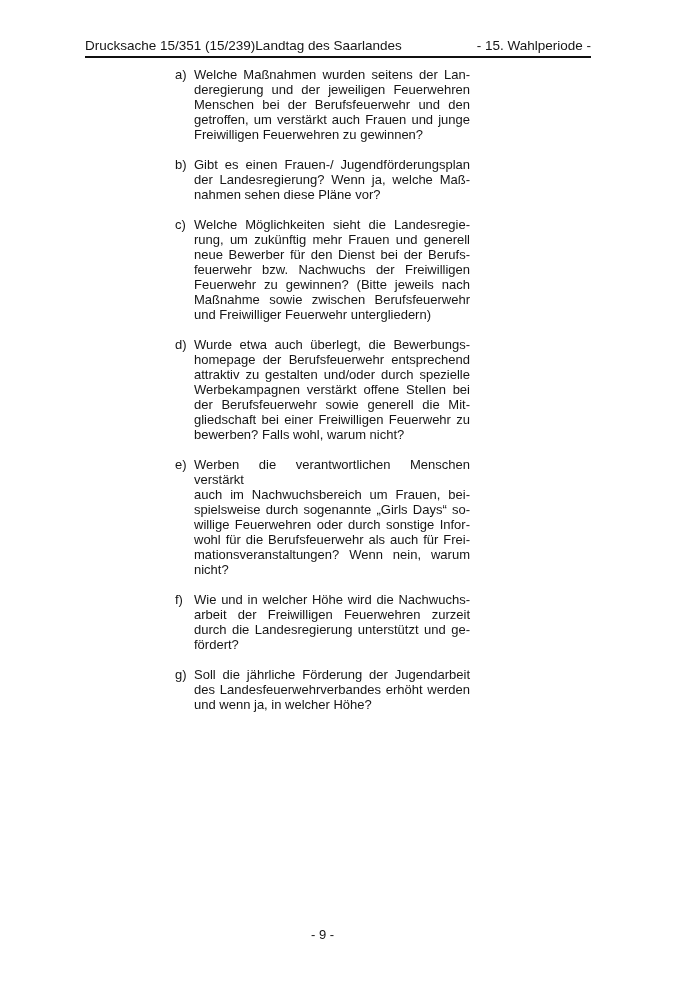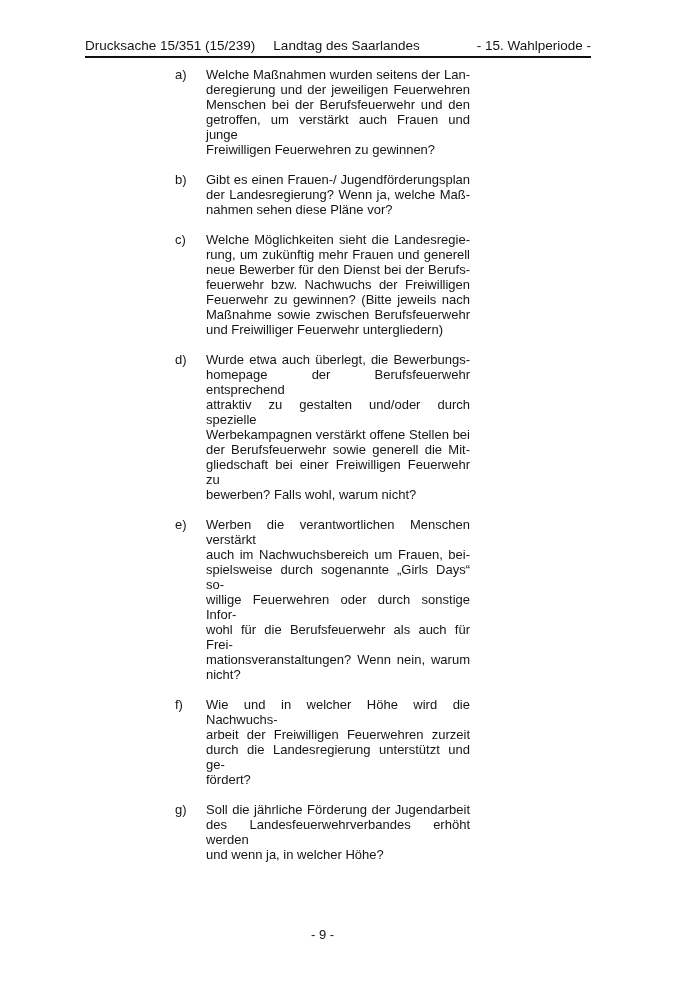--- a/index.html
+++ b/index.html
@@ -28,21 +28,21 @@
     top: 39px;
     width: 506px;
     display: flex;
     align-items: baseline;
     font-size: 13.5px;
     line-height: 14px;
     padding-bottom: 3px;
     border-bottom: 2px solid #101010;
     white-space: nowrap;
   }
-  .h-mid { margin-left: 18px; }
+  .h-mid { }
   .h-right { margin-left: auto; }
 
   
   .questions {
     position: absolute;
     left: 175px;
     top: 67px;
     width: 295px;
     font-size: 13px;
     line-height: 15px;
@@ -53,21 +53,20 @@
   }
   .q-label {
     flex: 0 0 19px;
     width: 19px;
   }
   .q-text {
     width: 276px;
   }
   .line {
     text-align: justify;
-    margin-left: 12px;
   }
   .line.j {
     
     text-align-last: justify;
   }
 
   
   .doc-footer {
     position: absolute;
     left: 175px;

